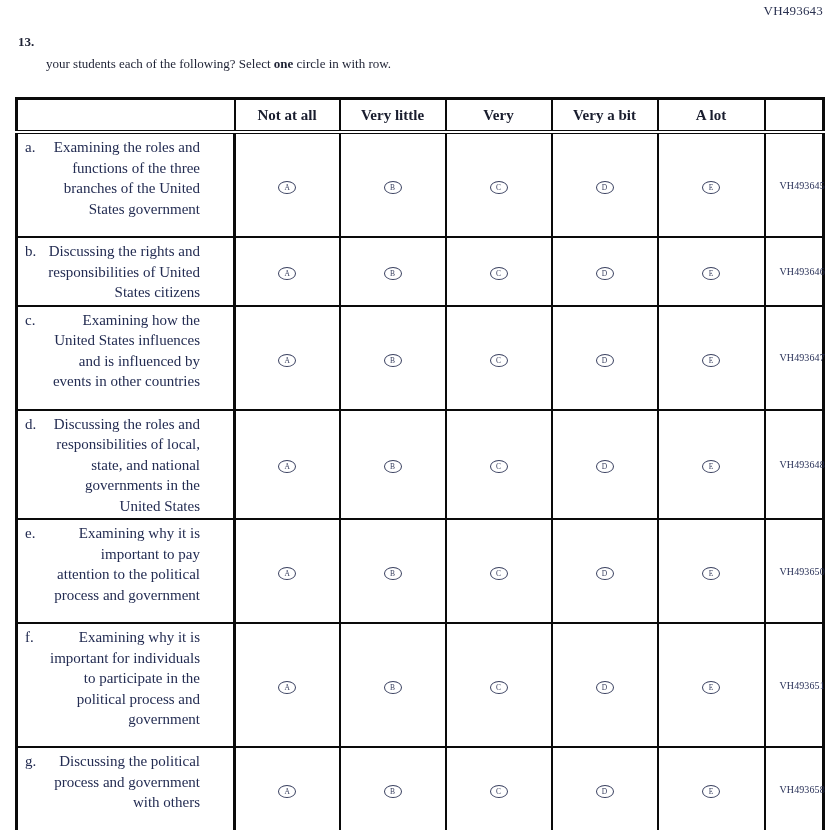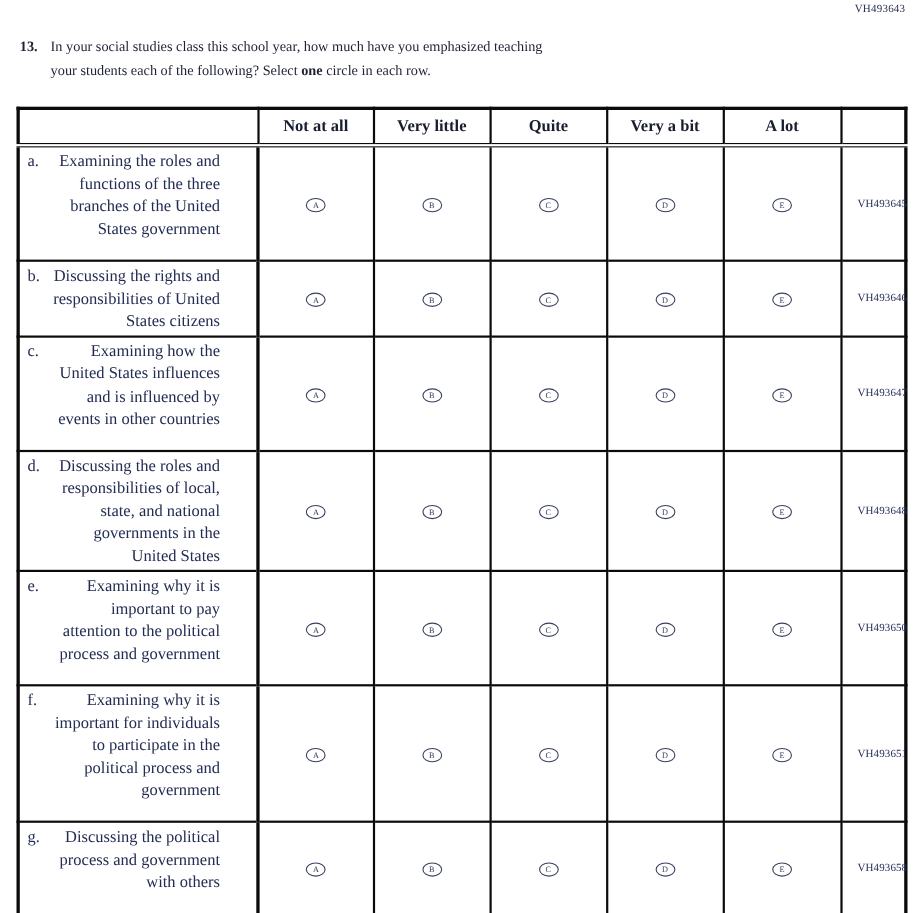--- a/index.html
+++ b/index.html
@@ -1,21 +1,21 @@
 <!DOCTYPE html>
 <html><head>
 <meta charset="utf-8">
 <style>
   html,body{margin:0;padding:0;background:#ffffff;}
   .page{
     position:relative;width:835px;height:830px;background:#ffffff;
     font-family:"Liberation Serif","DejaVu Serif",serif;color:#1d2344;overflow:hidden;
   }
   .top-code{
-    position:absolute;top:3px;right:12px;font-size:10px;letter-spacing:0.2px;color:#2a3150;
+    position:absolute;top:3px;right:12px;font-size:13px;letter-spacing:0.2px;color:#2a3150;
   }
   .question{
     position:absolute;left:18px;top:31px;display:flex;
     font-size:13px;line-height:22px;color:#1d2133;
   }
   .qnum{width:28px;flex:none;font-weight:bold;}
   .qbold{font-weight:bold;}
   table.grid{
     position:absolute;left:15px;top:97px;width:807px;
     border-collapse:collapse;table-layout:fixed;
@@ -52,41 +52,41 @@
 </head>
 <body>
 
 <div class="page">
 
   <div class="top-code">VH493643</div>
 
   <div class="question">
     <div class="qnum">13.</div>
     <div class="qtext">
-      <span>In your social studies class this school year, how much have you emphasized teaching</span><br>
-      <span>your students each of the following? Select </span><span class="qbold">one</span><span> circle in each row.</span>
+      <br>
+      <span>your students each of the following? Select </span><span class="qbold">one</span><span> circle in with row.</span>
     </div>
   </div>
 
   <table class="grid">
     <colgroup>
       <col style="width:218px">
         <col style="width:105px">
         <col style="width:106px">
       <col style="width:106px">
         <col style="width:106px">
         <col style="width:107px">
       <col style="width:59px">
     </colgroup>
     <thead>
       <tr>
         <th></th>
         <th>Not at all</th>
         <th>Very little</th>
-        <th>Quite</th>
+        <th>Very</th>
         <th>Very a bit</th>
         <th>A lot</th>
         <th></th>
       </tr>
     </thead>
     <tbody>
 
       <tr class="r-a">
         <td class="stem">
           <div class="stem-inner">

